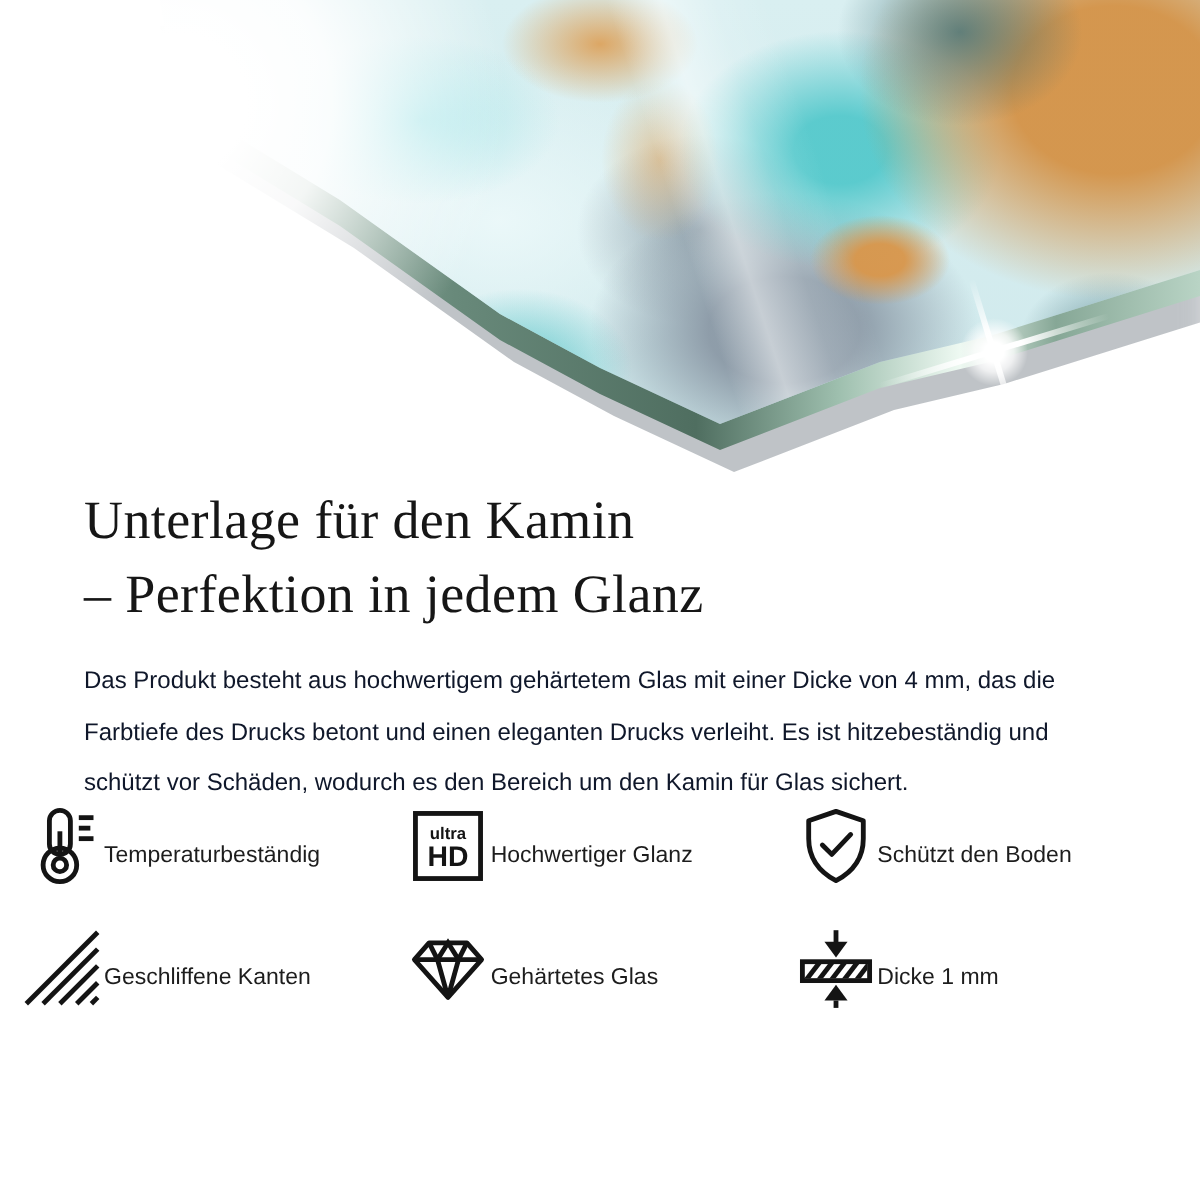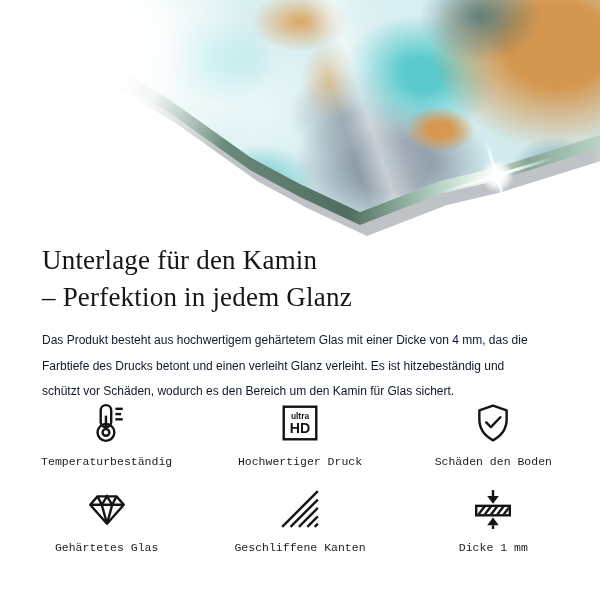--- a/index.html
+++ b/index.html
@@ -76,24 +76,24 @@
     position:absolute;left:42px;top:316px;
     font-size:12px;line-height:25.5px;color:#0f172a;
   }
   .desc span{display:block;white-space:nowrap;}
 
   
   .features{
     position:absolute;left:10px;top:402px;width:580px;
     display:grid;grid-template-columns:repeat(3,1fr);row-gap:19px;
   }
-  .feature{display:flex;flex-direction:column;align-items:center;}
+  .feature{display:flex;flex-direction:row;align-items:center;}
   .feature svg{width:42px;height:42px;display:block;}
   .feature .flabel{
-    margin-top:10px;font-size:11.5px;line-height:15px;color:#1d1d1d;white-space:nowrap;font-family:Liberation Mono, monospace;
+    margin-top:10px;font-size:11.5px;line-height:15px;color:#1d1d1d;white-space:nowrap;
   }
   .ic{stroke:#141414;stroke-width:2.3;fill:none;}
   .icf{fill:#141414;stroke:none;}
   .ultra-top{font-family:"Liberation Sans",sans-serif;font-size:8px;font-weight:700;fill:#141414;}
   .ultra-bottom{font-family:"Liberation Sans",sans-serif;font-size:13.5px;font-weight:700;fill:#141414;}
 </style>
 </head>
 <body>
 
 <div class="canvas">
@@ -110,21 +110,21 @@
     </div>
   </section>
 
   <h1 class="title">
     <span>Unterlage für den Kamin</span>
     <span>– Perfektion in jedem Glanz</span>
   </h1>
 
   <p class="desc">
     <span>Das Produkt besteht aus hochwertigem gehärtetem Glas mit einer Dicke von 4 mm, das die</span>
-    <span>Farbtiefe des Drucks betont und einen verleiht Glanz verleiht. Es ist hitzebeständig und</span>
+    <span>Farbtiefe des Drucks betont und einen eleganten Drucks verleiht. Es ist hitzebeständig und</span>
     <span>schützt vor Schäden, wodurch es den Bereich um den Kamin für Glas sichert.</span>
   </p>
 
   <div class="features">
 
     <div class="feature">
       <svg viewBox="0 0 40 40">
         <circle class="ic" cx="19" cy="29" r="8"></circle>
         <rect class="ic" x="14" y="3" width="10" height="21" rx="5" fill="#ffffff"></rect>
         <circle class="ic" cx="19" cy="29" r="3.2" stroke-width="2"></circle>
@@ -135,50 +135,50 @@
       </svg>
       <div class="flabel">Temperaturbeständig</div>
     </div>
 
     <div class="feature">
       <svg viewBox="0 0 40 40">
         <rect class="ic" x="4.5" y="4.5" width="31" height="31" stroke-width="2.6"></rect>
         <text class="ultra-top" x="20" y="16.5" text-anchor="middle">ultra</text>
         <text class="ultra-bottom" x="20" y="29.5" text-anchor="middle">HD</text>
       </svg>
-      <div class="flabel">Hochwertiger Druck</div>
+      <div class="flabel">Hochwertiger Glanz</div>
     </div>
 
     <div class="feature">
       <svg viewBox="0 0 40 40">
         <path class="ic" stroke-width="2.4" stroke-linejoin="round" d="M20,3.5 L33,8 V16.5 C33,26 27.5,32.5 20,36.5 C12.5,32.5 7,26 7,16.5 V8 Z"></path>
         <path class="ic" stroke-width="2.6" stroke-linecap="round" stroke-linejoin="round" d="M13.5,19.5 L18,24 L27,14.5"></path>
       </svg>
-      <div class="flabel">Schäden den Boden</div>
-    </div>
-
-    <div class="feature">
-      <svg viewBox="0 0 40 40">
-        <path class="ic" stroke-width="2.2" stroke-linejoin="round" d="M11,8 H29 L36,16 L20,34 L4,16 Z"></path>
-        <path class="ic" stroke-width="1.8" d="M4,16 H36"></path>
-        <path class="ic" stroke-width="1.8" d="M11,8 L15,16 L20,8 L25,16 L29,8"></path>
-        <path class="ic" stroke-width="1.8" d="M15,16 L20,34 M25,16 L20,34"></path>
-      </svg>
-      <div class="flabel">Gehärtetes Glas</div>
+      <div class="flabel">Schützt den Boden</div>
     </div>
 
     <div class="feature">
       <svg viewBox="0 0 40 40">
         <line class="ic" x1="3" y1="37" x2="37" y2="3" stroke-width="4"></line>
         <line class="ic" x1="11" y1="37" x2="37" y2="11" stroke-width="4"></line>
         <line class="ic" x1="19" y1="37" x2="37" y2="19" stroke-width="4"></line>
         <line class="ic" x1="27" y1="37" x2="37" y2="27" stroke-width="4"></line>
         <line class="ic" x1="34" y1="37" x2="37" y2="34" stroke-width="4"></line>
       </svg>
       <div class="flabel">Geschliffene Kanten</div>
+    </div>
+
+    <div class="feature">
+      <svg viewBox="0 0 40 40">
+        <path class="ic" stroke-width="2.2" stroke-linejoin="round" d="M11,8 H29 L36,16 L20,34 L4,16 Z"></path>
+        <path class="ic" stroke-width="1.8" d="M4,16 H36"></path>
+        <path class="ic" stroke-width="1.8" d="M11,8 L15,16 L20,8 L25,16 L29,8"></path>
+        <path class="ic" stroke-width="1.8" d="M15,16 L20,34 M25,16 L20,34"></path>
+      </svg>
+      <div class="flabel">Gehärtetes Glas</div>
     </div>
 
     <div class="feature">
       <svg viewBox="0 0 40 40">
         <defs>
             <clipPath id="barclip">
               <rect x="5" y="18" width="30" height="7"></rect>
             </clipPath>
           </defs>
         <line class="ic" x1="20" y1="2" x2="20" y2="8" stroke-width="2.5"></line>

